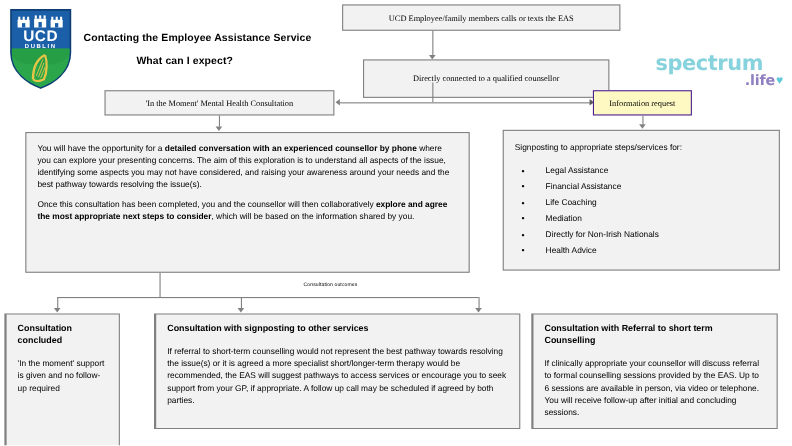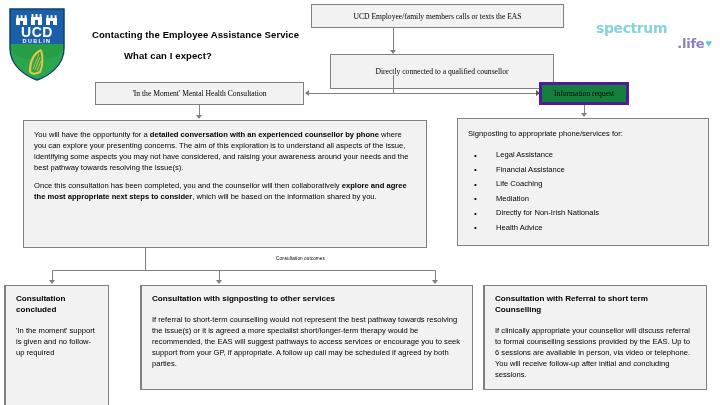--- a/index.html
+++ b/index.html
@@ -24,32 +24,33 @@
   .crest-wrap { left: 8px; top: 6px; width: 58px; height: 76px; }
   .crest-svg { display: block; width: 58px; height: 76px; }
 
   
   .hdr-line {
     font-size: 9.5px;
     font-weight: bold;
     letter-spacing: 0.1px;
     white-space: nowrap;
   }
-  #hdr-title { left: 92px; top: 29px; }
+  #hdr-title { left: 76px; top: 29px; }
   #hdr-sub   { left: 76px; top: 50px; margin-left: 48px; }
 
   
   .logo-wrap { left: 596px; top: 17px; width: 116px; height: 40px; }
   .logo-main {
-    font-size: 14px;
+    font-size: 19px;
     font-weight: bold;
     color: #87d3dd;
     letter-spacing: -0.4px;
     line-height: 22px;
     font-family: "DejaVu Sans", sans-serif;
+    margin-top: 30px;
   }
   .logo-sub-row {
     display: flex;
     align-items: center;
     justify-content: flex-end;
     margin-top: -3px;
   }
   .logo-sub {
     font-size: 13px;
     font-weight: bold;
@@ -69,22 +70,22 @@
     color: #000;
   }
   .box.center {
     display: flex;
     align-items: center;
     justify-content: center;
     text-align: center;
     font-family: Liberation Serif, serif;
   }
   .box.gray {
-    background: #15803d;
-    border: 3px solid #4c1d95;
+    background: #fef9c3;
+    border: 1px solid #4c1d95;
   }
   .box.pad {
     padding: 8px 10px 6px 10px;
   }
   .box.thickside { border-left: 2px solid #808080; }
 
   .box p { margin: 0 0 7px 0; }
   .box p:last-child { margin-bottom: 0; }
   .box b { font-weight: bold; }
   .box-title {
@@ -228,21 +229,21 @@
   <div class="abs box pad" style="left:23px; top:120px; width:404px; height:128px;">
     <p>
       <span>You will have the opportunity for a </span><b>detailed conversation with an experienced counsellor by phone</b><span>  where you can explore your presenting concerns. The aim of this exploration is to understand all aspects of the issue, identifying some aspects you may not have considered, and raising your awareness around your needs and the best pathway towards resolving the issue(s).</span>
     </p>
     <p>
       <span>Once this consultation has been completed, you and the counsellor will then collaboratively </span><b>explore and agree the most appropriate next steps to consider</b><span>, which will be based on the information shared by you.</span>
     </p>
   </div>
 
   <div class="abs box pad" style="left:457px; top:118px; width:252px; height:128px; padding-top:9px;">
-    <p>Signposting to appropriate phone/services for:</p>
+    <p>Signposting to appropriate steps/services for:</p>
     <ul class="bullets">
       <li>Legal Assistance</li>
       <li>Financial Assistance</li>
       <li>Life Coaching</li>
       <li>Mediation</li>
       <li>Directly for Non-Irish Nationals</li>
       <li>Health Advice</li>
     </ul>
   </div>
 

